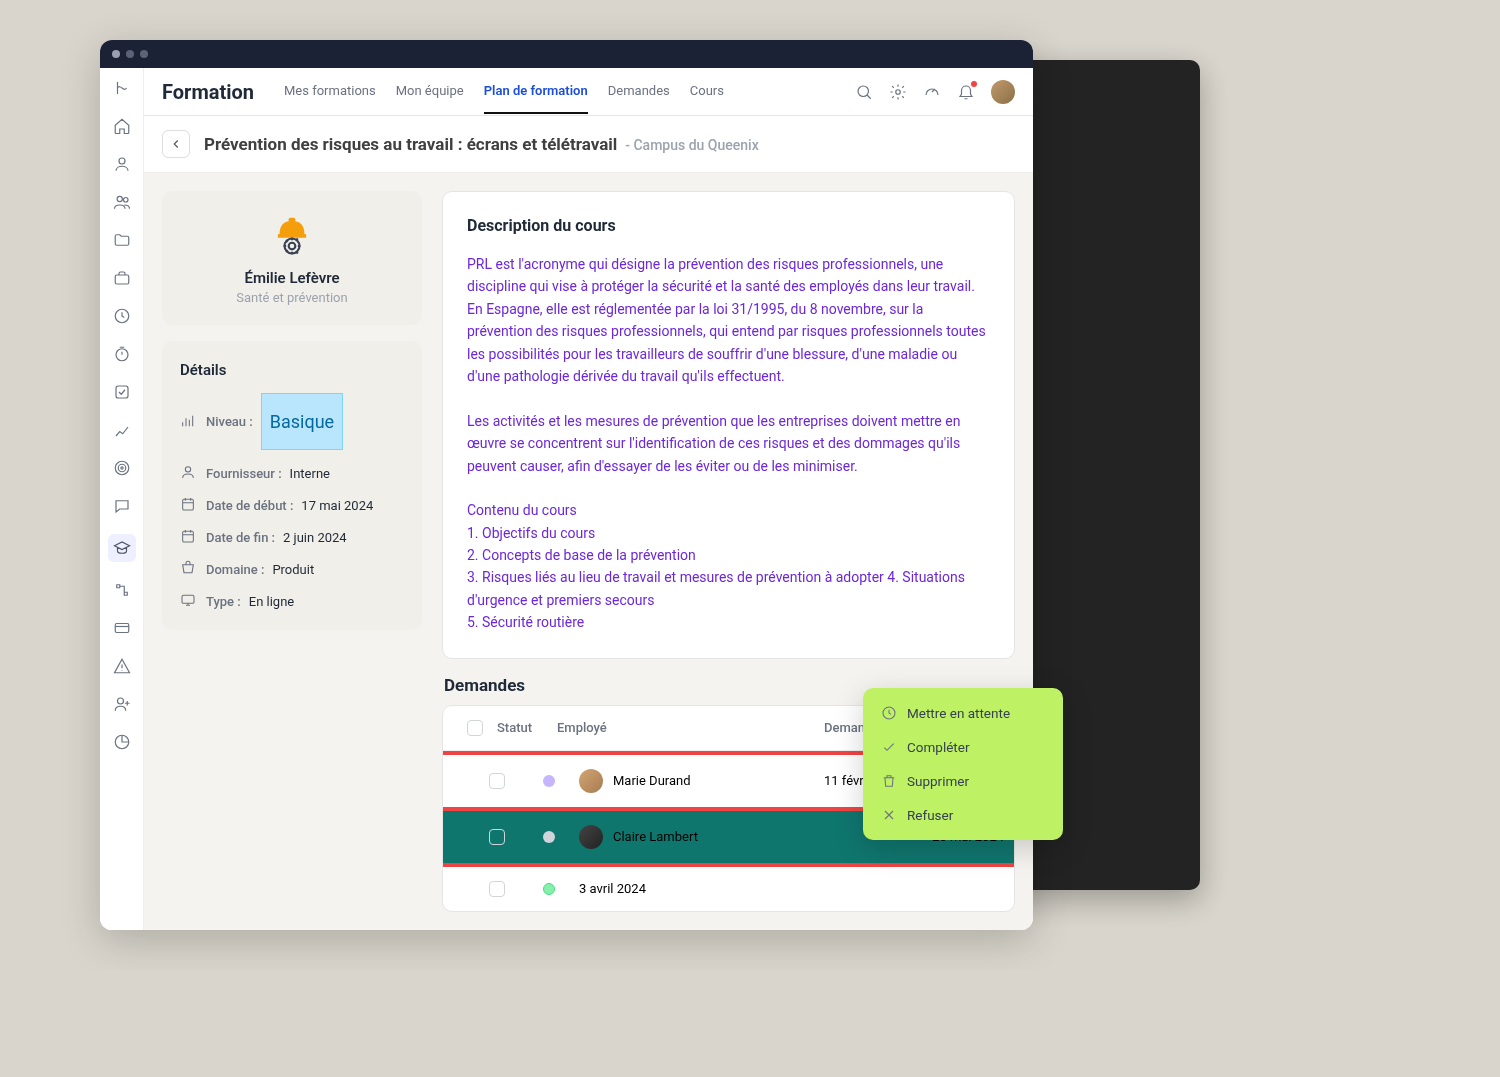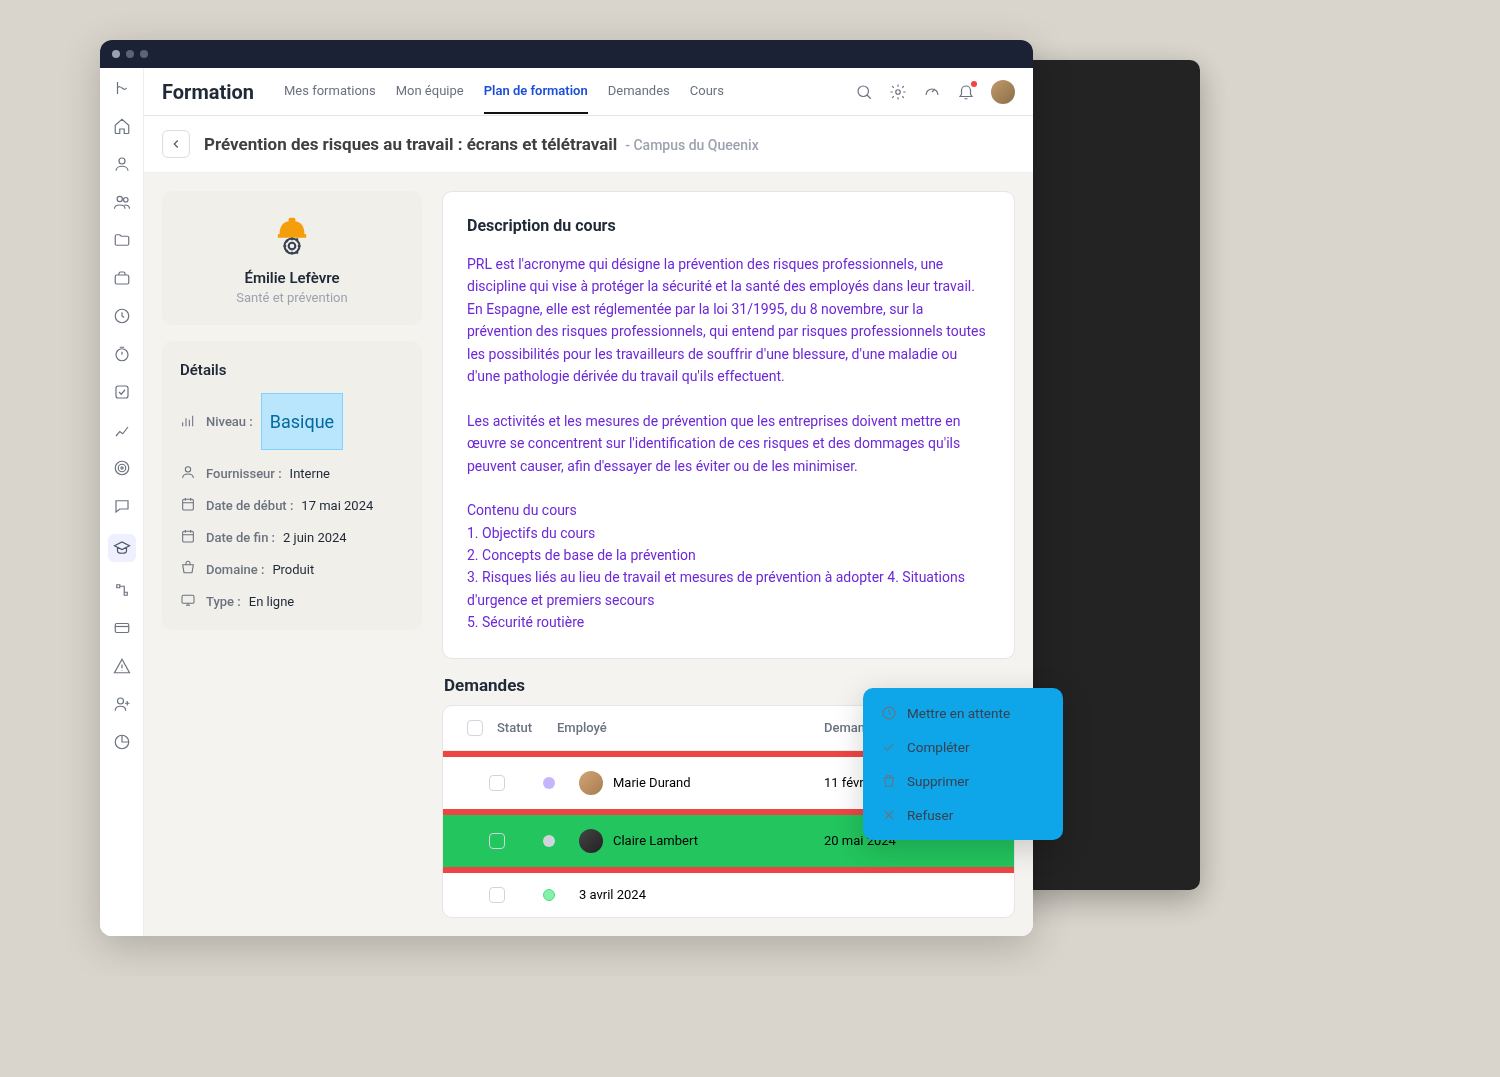--- a/index.html
+++ b/index.html
@@ -58,30 +58,30 @@
 
 .right-col { flex:1; display:flex; flex-direction:column; gap:16px; }
 .desc-card { background:#fff; border:1px solid #e5e5e5; border-radius:10px; padding:24px; }
 .desc-title { font-weight:700; font-size:16px; margin-bottom:18px; color:#1f2937;}
 .desc-body { font-size:14px; color:#6d28d9; line-height:1.6; white-space:pre-line; }
 
 .req-title { font-weight:700; font-size:17px; margin-bottom:10px; color:#1f2937; padding-left:2px;}
 .table { background:#fff; border:1px solid #e5e5e5; border-radius:10px; overflow:hidden; }
 .thead, .trow { display:grid; grid-template-columns: 44px 60px 1fr 180px; align-items:center; padding:14px 10px; font-size:13px; }
 .thead { color:#6b7280; font-weight:500; border-bottom:1px solid #eee; }
-.trow { border-top:6px solid #ef4444;padding-left:32px; }
-.trow.sel { background:#22c55e; }
+.trow { border-top:4px solid #ef4444;padding-left:32px; }
+.trow.sel { background:#0f766e;text-align:right; }
 .chk { width:16px; height:16px; border:1.5px solid #d1d5db; border-radius:4px; margin:0 auto; cursor:pointer; }
 .status-dot { width:12px; height:12px; border-radius:50%; margin:0 auto; }
 .status-purple{ background:#c4b5fd;} .status-gray{ background:#d1d5db;} .status-green{ background:#86efac; border:1px solid #4ade80;}
 .emp { display:flex; align-items:center; gap:10px; }
 .emp-av { width:24px; height:24px; border-radius:50%; background:#bbb; }
 .av1{background:linear-gradient(135deg,#d4a574,#a67c52);} .av2{background:linear-gradient(135deg,#444,#222);} .av3{background:linear-gradient(135deg,#8b6f47,#5d4a32);}
 
-.context-menu { position:absolute; right:-30px; top:620px; width:200px; background:#0ea5e9; border-radius:10px; box-shadow:0 8px 30px rgba(0,0,0,0.18); padding:8px; z-index:10; }
+.context-menu { position:absolute; right:-30px; top:620px; width:200px; background:#bef264; border-radius:10px; box-shadow:0 8px 30px rgba(0,0,0,0.18); padding:8px; z-index:10; }
 .menu-item { display:flex; align-items:center; gap:10px; padding:9px 10px; font-size:13.5px; color:#374151; cursor:pointer; border-radius:6px; }
 .menu-item .mi-ico { width:16px; height:16px; color:#6b7280;}
 .menu-item .mi-ico svg{ width:16px;height:16px;stroke:currentColor;fill:none;stroke-width:1.6;}
 </style>
 </head>
 <body>
 
 <div class="shadow-box"></div>
 
 <div class="window">

